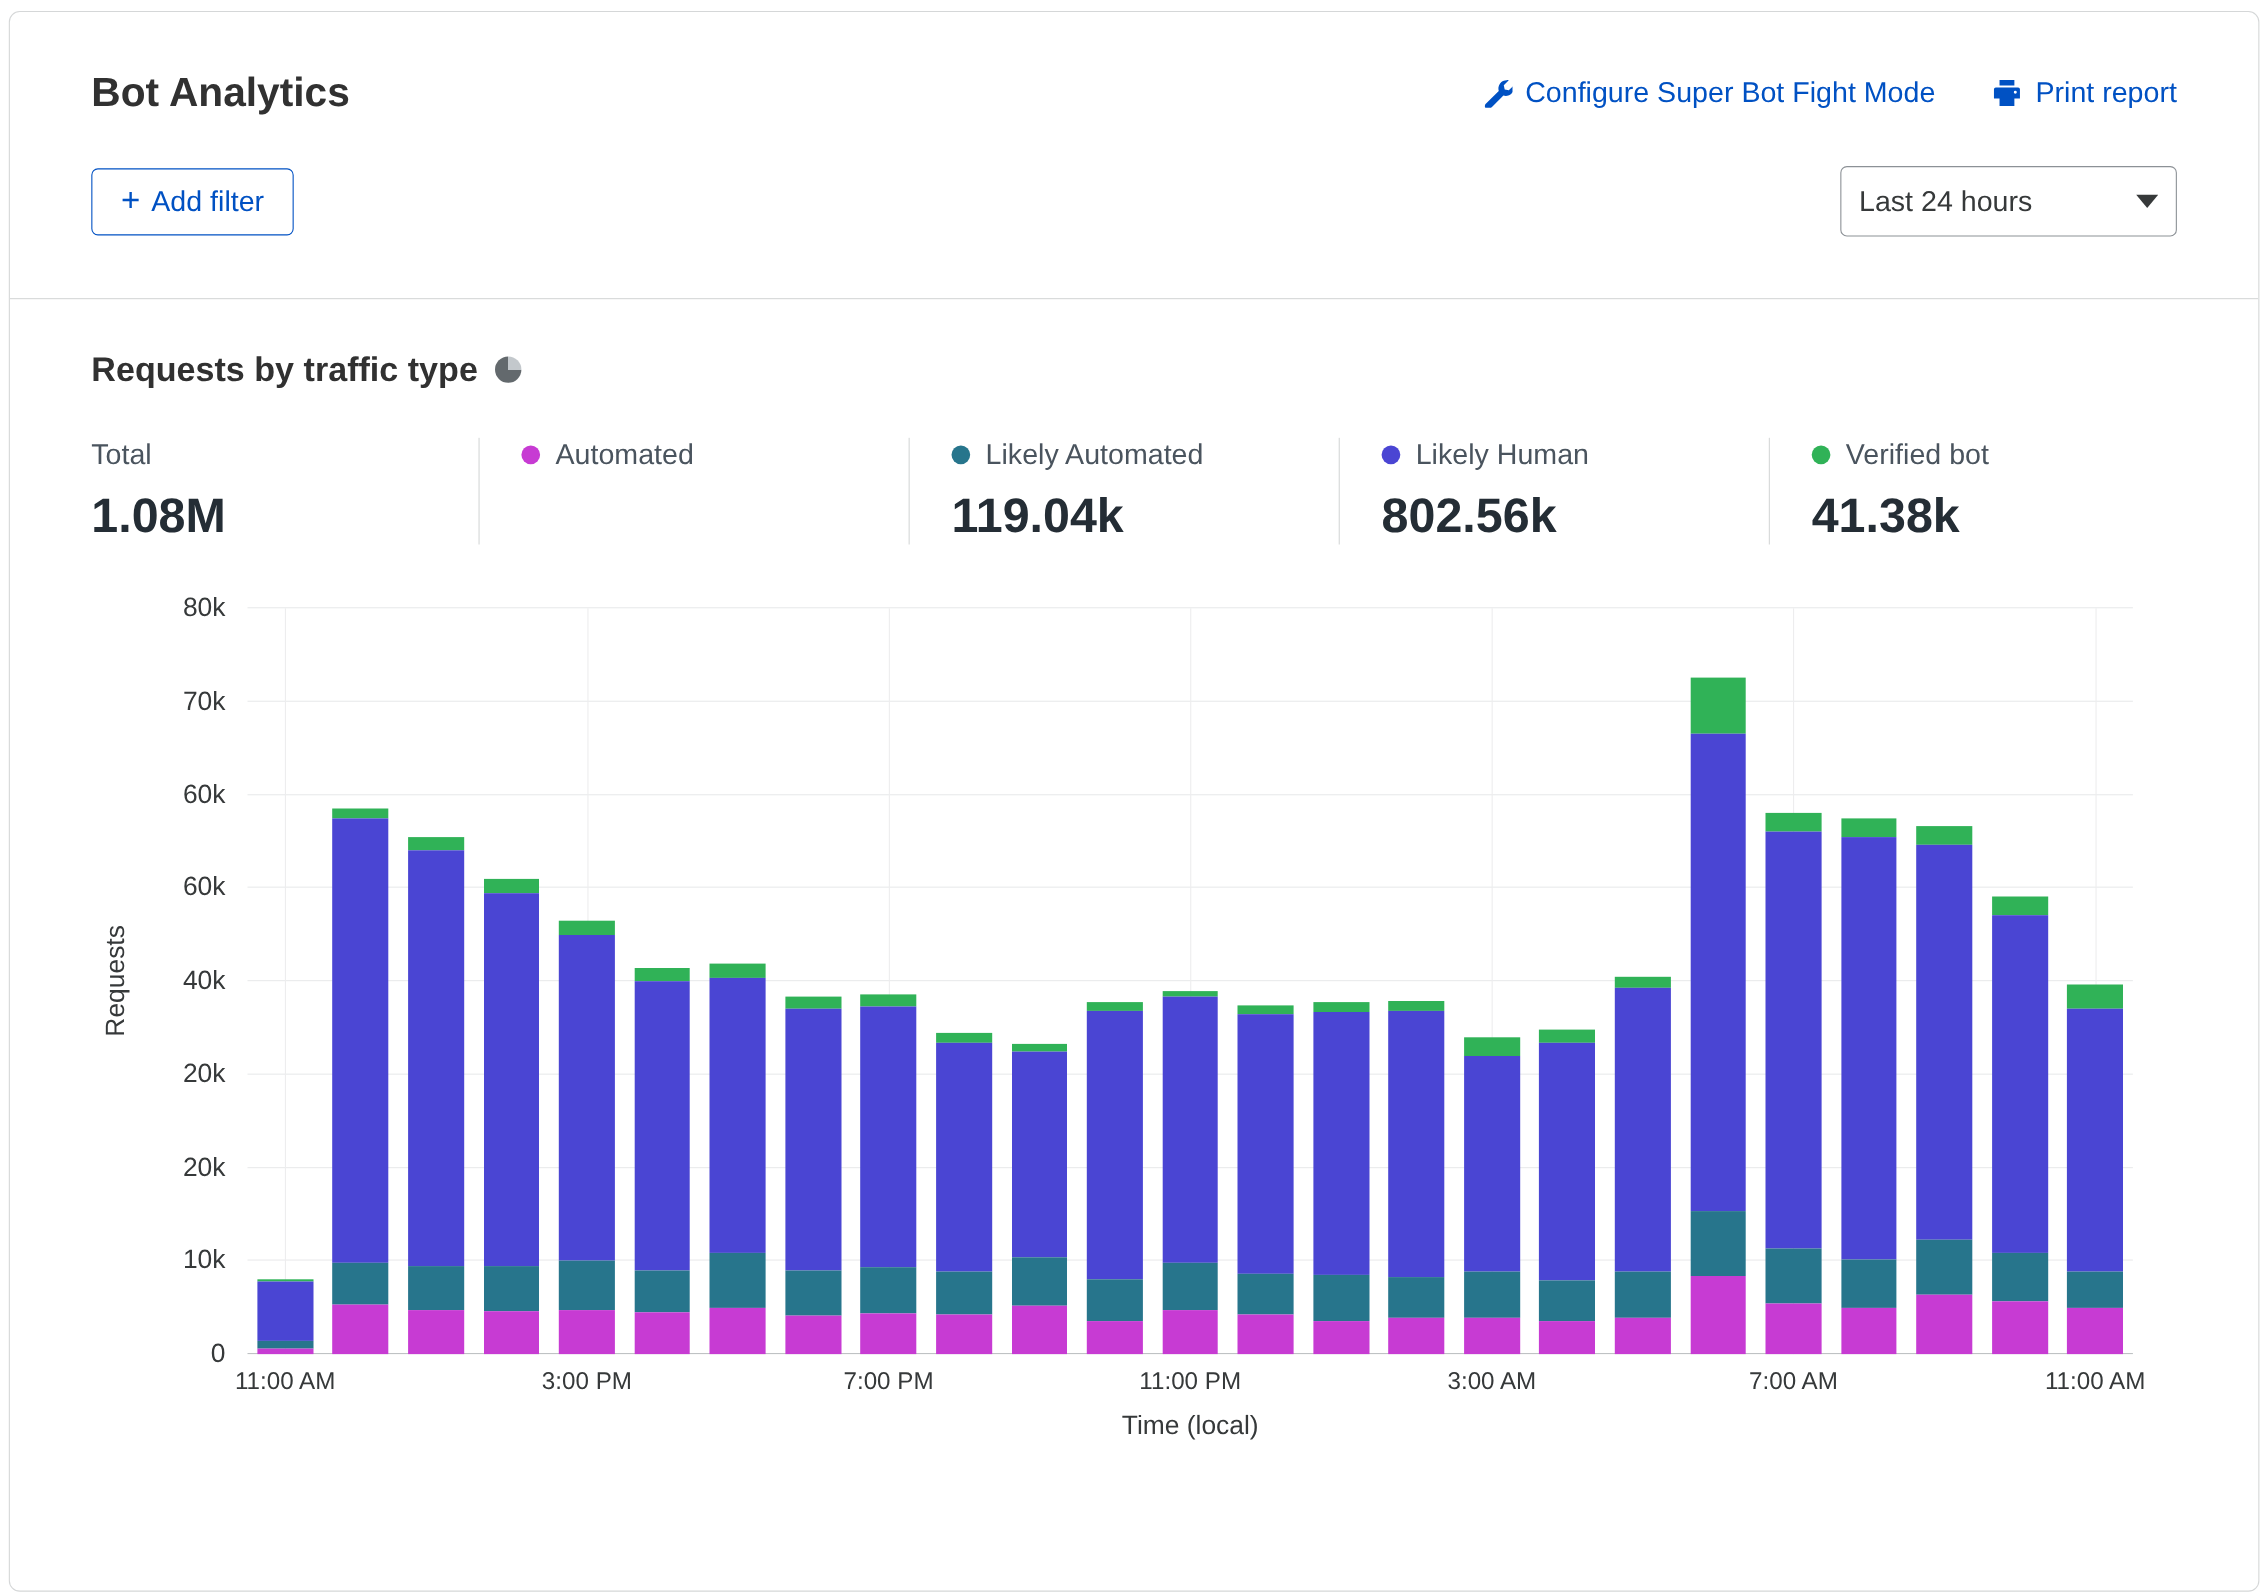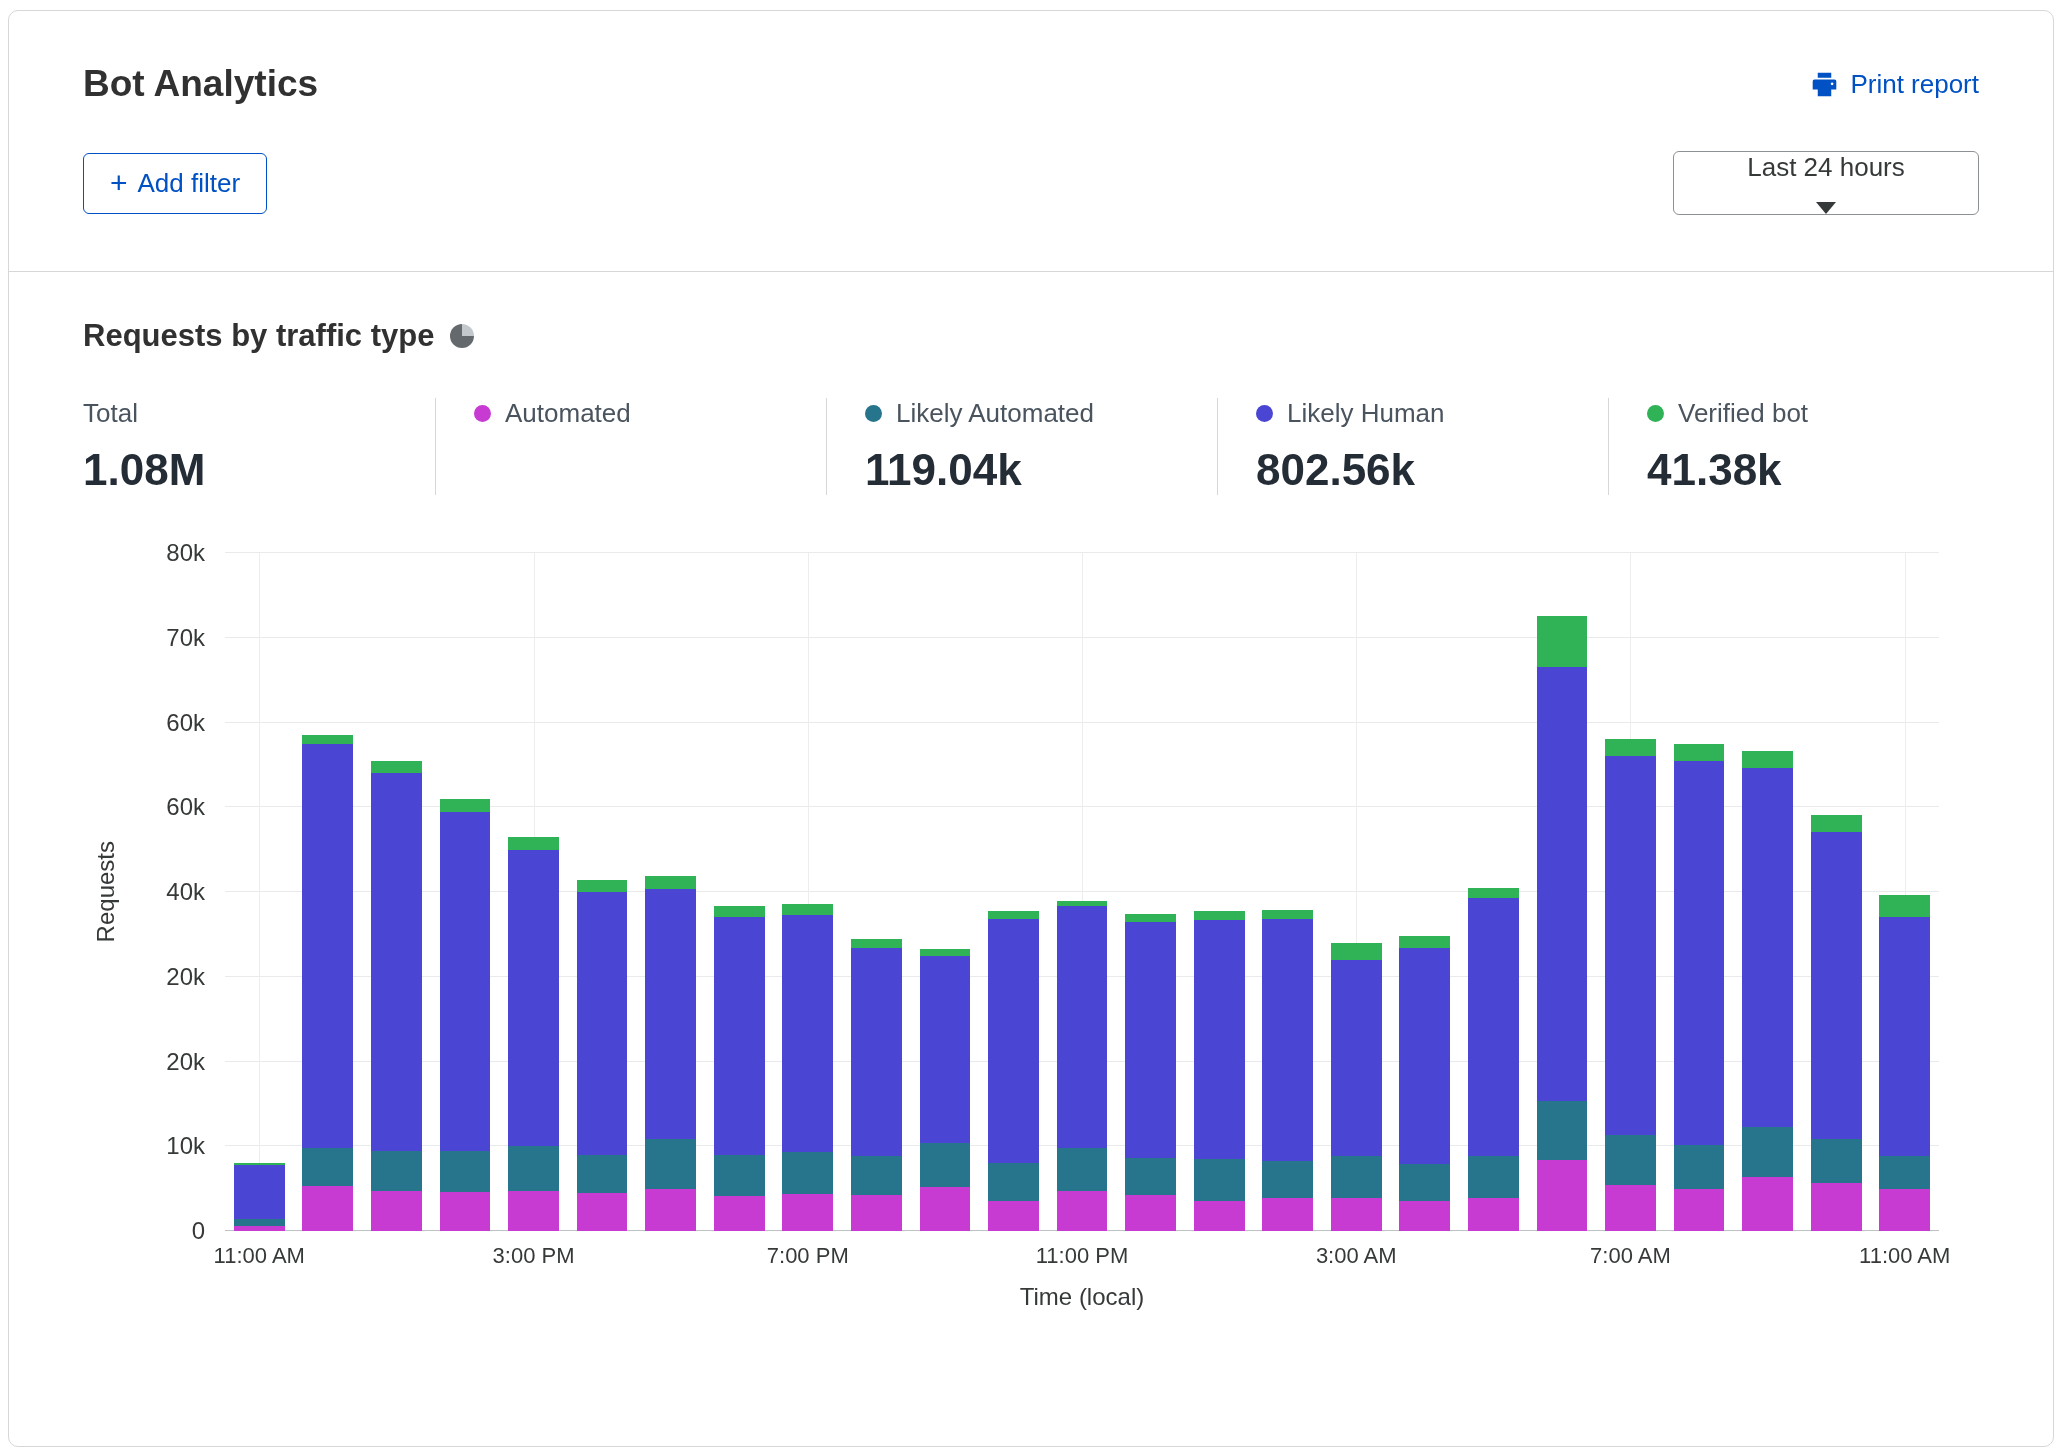--- a/index.html
+++ b/index.html
@@ -14,21 +14,21 @@
   .page-title { font-size:37px; font-weight:700; color:#313131; }
   .header-links { display:flex; gap:52px; align-items:center; }
   .hlink { display:flex; align-items:center; gap:12px; color:#0051c3; font-size:26px; cursor:pointer; }
   .hlink svg { display:block; }
   .header-row2 { display:flex; justify-content:space-between; align-items:center; margin-top:46px; }
   .btn-filter { display:flex; align-items:center; gap:10px; border:1px solid #0051c3; color:#0051c3;
     background:#fff; border-radius:6px; font-size:26px; padding:14px 26px; cursor:pointer;
     font-family:"Liberation Sans",sans-serif; }
   .btn-filter .plus { font-size:30px; line-height:1; font-weight:400; }
   .select { display:flex; align-items:center; justify-content:space-between; width:306px; height:64px;
-    border:1px solid #8c9196; border-radius:6px; padding:0 36px; font-size:26px; cursor:pointer; background:#fff;flex-direction:column; }
+    border:1px solid #8c9196; border-radius:6px; padding:0 16px; font-size:26px; cursor:pointer; background:#fff; }
   .chev { width:0; height:0; border-left:10px solid transparent; border-right:10px solid transparent;
     border-top:12px solid #36393a; }
 
   
   .section { padding:46px 74px 0 74px; }
   .section-title-row { display:flex; align-items:center; gap:16px; }
   .section-title { font-size:31px; font-weight:700; color:#313131; }
   .pie-icon { width:24px; height:24px; border-radius:50%;
     background:conic-gradient(#c3c8cc 0 90deg, #63696d 90deg 360deg); }
 
@@ -63,20 +63,28 @@
 </style>
 </head>
 <body>
 
 <div class="card">
 
   <div class="header">
     <div class="header-row1">
       <div class="page-title">Bot Analytics</div>
       <div class="header-links">
+        <div class="hlink">
+          <span>
+            <svg width="27" height="27" viewBox="0 0 16 16" fill="#0051c3">
+              <path d="M12.9 1.1a4.5 4.5 0 0 0-4.3 5.8L1.9 13.6a1.8 1.8 0 1 0 2.5 2.5l6.7-6.7a4.5 4.5 0 0 0 5.8-4.3c0-.4-.1-.8-.2-1.2l-2.7 2.7-2.2-.5-.5-2.2 2.7-2.7c-.4-.1-.8-.2-1.1-.1z"></path>
+            </svg>
+          </span>
+          <span>Configure Super Bot Fight Mode</span>
+        </div>
         <div class="hlink">
           <span>
             <svg width="27" height="27" viewBox="0 0 16 16" fill="#0051c3">
               <path d="M4 1h8v3H4V1zm-2 4h12a1 1 0 0 1 1 1v5h-3v4H4v-4H1V6a1 1 0 0 1 1-1zm3 6h6v3H5v-3zm7.5-4.2a.8.8 0 1 0 0 1.6.8.8 0 0 0 0-1.6z"></path>
             </svg>
           </span>
           <span>Print report</span>
         </div>
       </div>
     </div>

